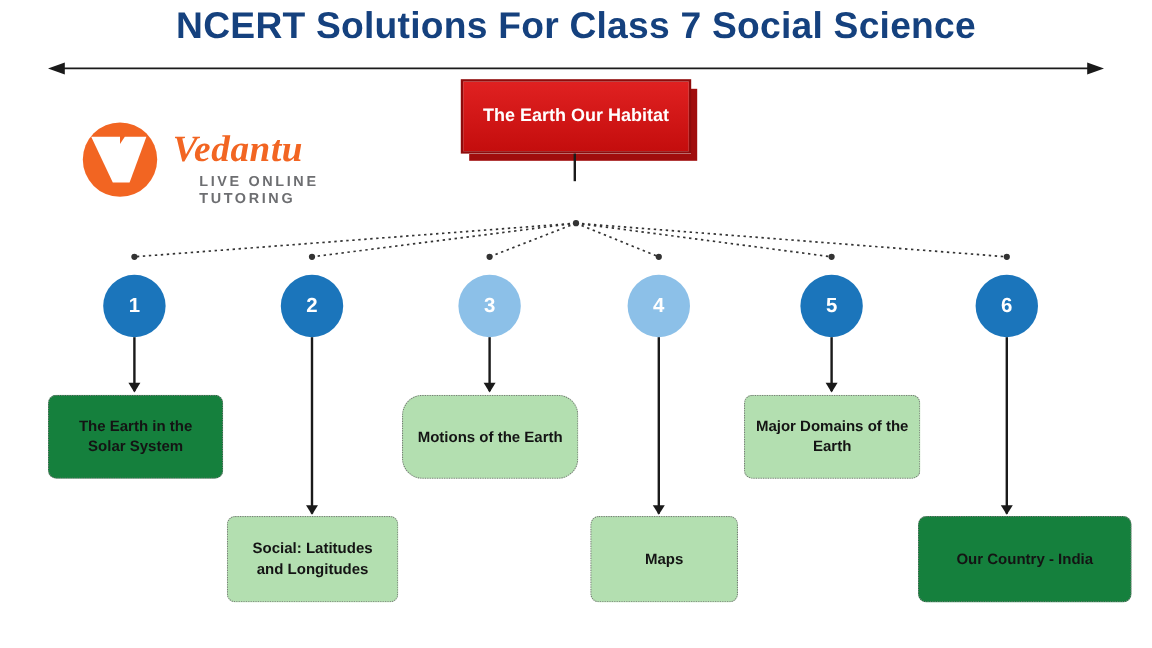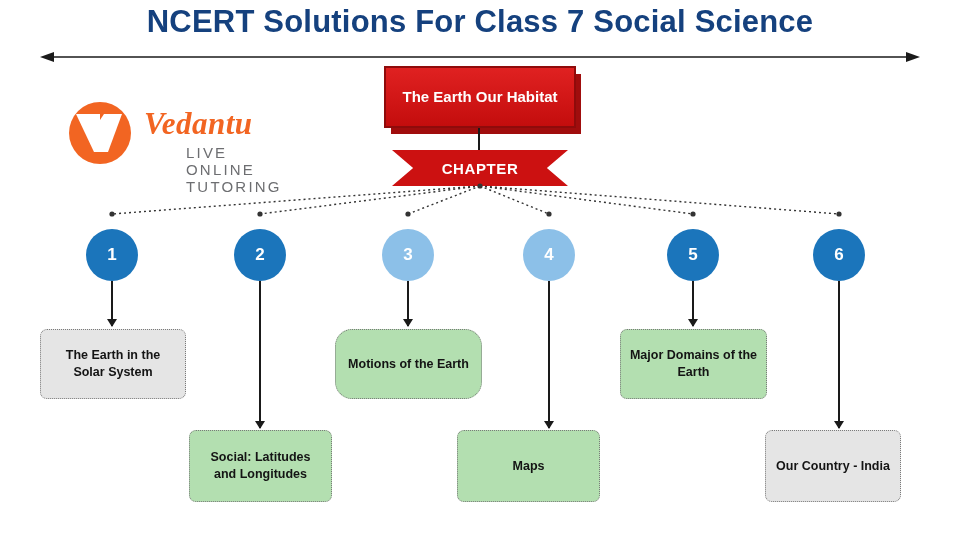--- a/index.html
+++ b/index.html
@@ -56,24 +56,24 @@
     top: 6px;
     font-family: Liberation Serif, serif;
     font-style: italic;
     font-weight: bold;
     font-size: 31px;
     color: #f26522;
     letter-spacing: 0.5px;
   }
   #logo .logo-sub {
     position: absolute;
-    left: 126px;
+    left: 106px;
     top: 44px;
-    font-size: 15px;
-    font-weight: normal;
+    font-size: 12px;
+    font-weight: bold;
     color: #6d6e71;
     letter-spacing: 2.2px;
   }
 
   
   #root-box {
     position: absolute;
     left: 384px;
     top: 66px;
     width: 192px;
@@ -176,21 +176,21 @@
     justify-content: center;
     text-align: center;
     font-weight: bold;
     font-size: 12.5px;
     line-height: 1.35;
     color: #141414;
     padding: 4px 8px;
     box-sizing: border-box;
   }
   .leaf.dark {
-    background: #e5e5e5;
+    background: #15803d;
     border: 1px dotted #7a7a7a;
   }
   .leaf.light {
     background: #b3dfb0;
     border: 1px dotted #7a7a7a;
   }
 </style>
 </head>
 <body>
 
@@ -210,24 +210,20 @@
       <polygon points="22,14 40,14 40,52 34,52 16,14" fill="#ffffff"></polygon>
       <polygon points="44,14 62,14 48,52 40,52 40,20" fill="#ffffff"></polygon>
     </svg>
     <div class="logo-text">Vedantu</div>
     <div class="logo-sub">LIVE ONLINE TUTORING</div>
   </div>
 
   <div id="root-box">The Earth Our Habitat</div>
   <div id="root-to-banner"></div>
 
-  <div id="chapter-banner">
-    <div class="ribbon"></div>
-    <div class="ribbon-label">CHAPTER</div>
-  </div>
 
   <svg id="fan" viewBox="0 0 960 60">
     <g stroke="#333333" stroke-width="1.4" stroke-dasharray="2,3" fill="none">
       <path d="M480 6 L112 34"></path>
       <path d="M480 6 L260 34"></path>
       <path d="M480 6 L408 34"></path>
       <path d="M480 6 L549 34"></path>
       <path d="M480 6 L693 34"></path>
       <path d="M480 6 L839 34"></path>
     </g>
@@ -249,23 +245,23 @@
   <div class="num-circle" style="left:234px; top:229px; background:#1b75bb;">2</div>
   <div class="stem" style="left:259px; top:281px; height:147px;"></div>
   <div class="leaf light" style="left:189px; top:430px; width:143px; height:72px;">Social: Latitudes and Longitudes</div>
 
   <div class="num-circle" style="left:382px; top:229px; background:#8cc0e8;">3</div>
   <div class="stem" style="left:407px; top:281px; height:45px;"></div>
   <div class="leaf light" style="left:335px; top:329px; width:147px; height:70px;border-radius:17px;">Motions of the Earth</div>
 
   <div class="num-circle" style="left:523px; top:229px; background:#8cc0e8;">4</div>
   <div class="stem" style="left:548px; top:281px; height:147px;"></div>
-  <div class="leaf light" style="left:457px; top:430px; width:143px; height:72px;">Maps</div>
+  <div class="leaf light" style="left:492px; top:430px; width:123px; height:72px;">Maps</div>
 
   <div class="num-circle" style="left:667px; top:229px; background:#1b75bb;">5</div>
   <div class="stem" style="left:692px; top:281px; height:45px;"></div>
   <div class="leaf light" style="left:620px; top:329px; width:147px; height:70px;">Major Domains of the Earth</div>
 
   <div class="num-circle" style="left:813px; top:229px; background:#1b75bb;">6</div>
   <div class="stem" style="left:838px; top:281px; height:147px;"></div>
-  <div class="leaf dark" style="left:765px; top:430px; width:136px; height:72px;text-align:center;">Our Country - India</div>
+  <div class="leaf dark" style="left:765px; top:430px; width:178px; height:72px;text-align:center;">Our Country - India</div>
 
 </div>
 
 </body></html>

